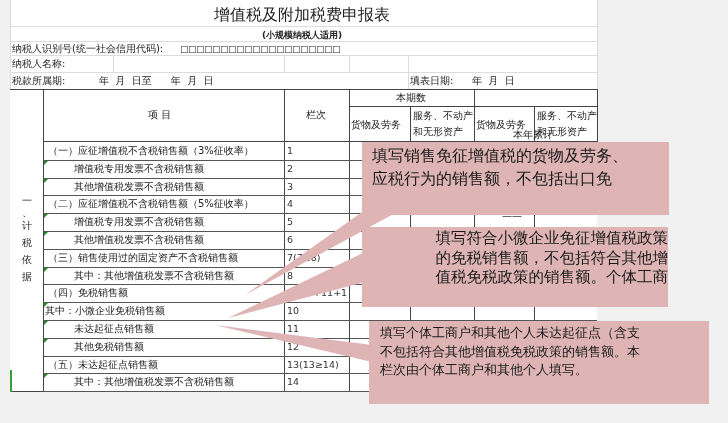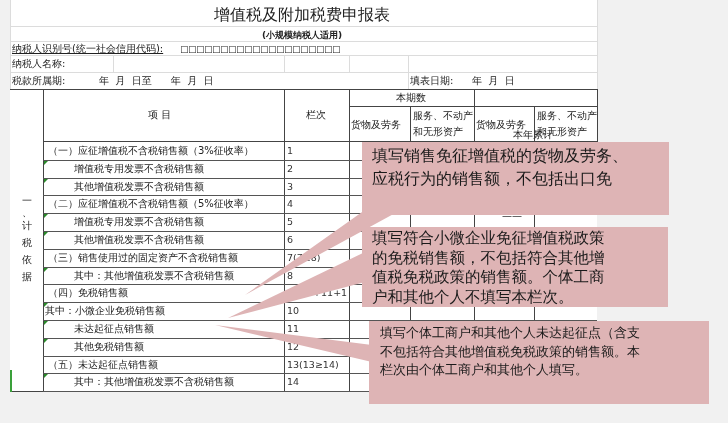--- a/index.html
+++ b/index.html
@@ -40,21 +40,21 @@
   <div class="gridline" style="left:0;top:72px;width:587px;height:1px;"></div>
   <div class="gridline" style="left:0;top:0;width:1px;height:89px;"></div>
   <div class="gridline" style="left:587px;top:0;width:1px;height:89px;"></div>
   <div class="gridline" style="left:103px;top:56px;width:1px;height:16px;"></div>
   <div class="gridline" style="left:274px;top:56px;width:1px;height:16px;"></div>
   <div class="gridline" style="left:339px;top:56px;width:1px;height:16px;"></div>
   <div class="gridline" style="left:398px;top:56px;width:1px;height:33px;"></div>
 
   <div class="txt title" style="left:204px;top:5px;">增值税及附加税费申报表</div>
   <div class="txt subtitle" style="left:252px;top:29px;">(小规模纳税人适用)</div>
-  <div class="txt" style="left:2px;top:43px;text-decoration:underline;">纳税人识别号(统一社会信用代码):</div>
+  <div class="txt" style="left:2px;top:43px;">纳税人识别号(统一社会信用代码):</div>
   <div class="txt" style="left:170px;top:43px;font-size:9px;letter-spacing:-0.5px;">□□□□□□□□□□□□□□□□□□□□</div>
   <div class="txt" style="left:2px;top:58px;">纳税人名称:</div>
   <div class="txt" style="left:102px;top:58px;width:172px;height:12px;"></div>
   <div class="txt" style="left:2px;top:75px;">税款所属期:</div>
   <div class="txt" style="left:89px;top:75px;white-space:pre;">年  月  日至      年  月  日</div>
   <div class="txt" style="left:400px;top:75px;">填表日期:</div>
   <div class="txt" style="left:462px;top:75px;white-space:pre;">年  月  日</div>
 
   <div class="bline" style="left:0;top:89px;width:587px;height:1px;"></div>
   <div class="bline" style="left:33px;top:89px;width:1px;height:302px;"></div>
@@ -207,24 +207,23 @@
   <polygon points="372,205 410,205 245,295" fill="#deb4b5"></polygon>
   <polygon points="365,252 365,282 228,318" fill="#deb4b5"></polygon>
   <polygon points="372,345 372,362 215,325" fill="#deb4b5"></polygon>
 </svg>
 
 <div class="callout" style="left:362px;top:142px;width:307px;height:73px;padding:2px 0 0 10px;box-sizing:border-box;font-size:16px;line-height:23px;">
   <span>填写销售免征增值税的货物及劳务、</span>
   <span>应税行为的销售额，不包括出口免</span>
 </div>
 
-<div class="callout" style="left:362px;top:227px;width:306px;height:80px;padding:2px 0 0 10px;box-sizing:border-box;font-size:15.5px;line-height:19.5px;">
+<div class="callout" style="left:362px;top:227px;width:306px;height:80px;padding:2px 0 0 10px;box-sizing:border-box;font-size:15.5px;line-height:19.5px;text-align:right;">
   <span>填写符合小微企业免征增值税政策</span>
   <span>的免税销售额，不包括符合其他增</span>
   <span>值税免税政策的销售额。个体工商</span>
-  <span>户和其他个人不填写本栏次。</span>
 </div>
 
 <div class="callout" style="left:369px;top:321px;width:340px;height:83px;padding:3px 0 0 11px;box-sizing:border-box;font-size:13px;line-height:18.5px;">
   <span>填写个体工商户和其他个人未达起征点（含支</span>
   <span>不包括符合其他增值税免税政策的销售额。本</span>
   <span>栏次由个体工商户和其他个人填写。</span>
 </div>
 
 </body></html>

